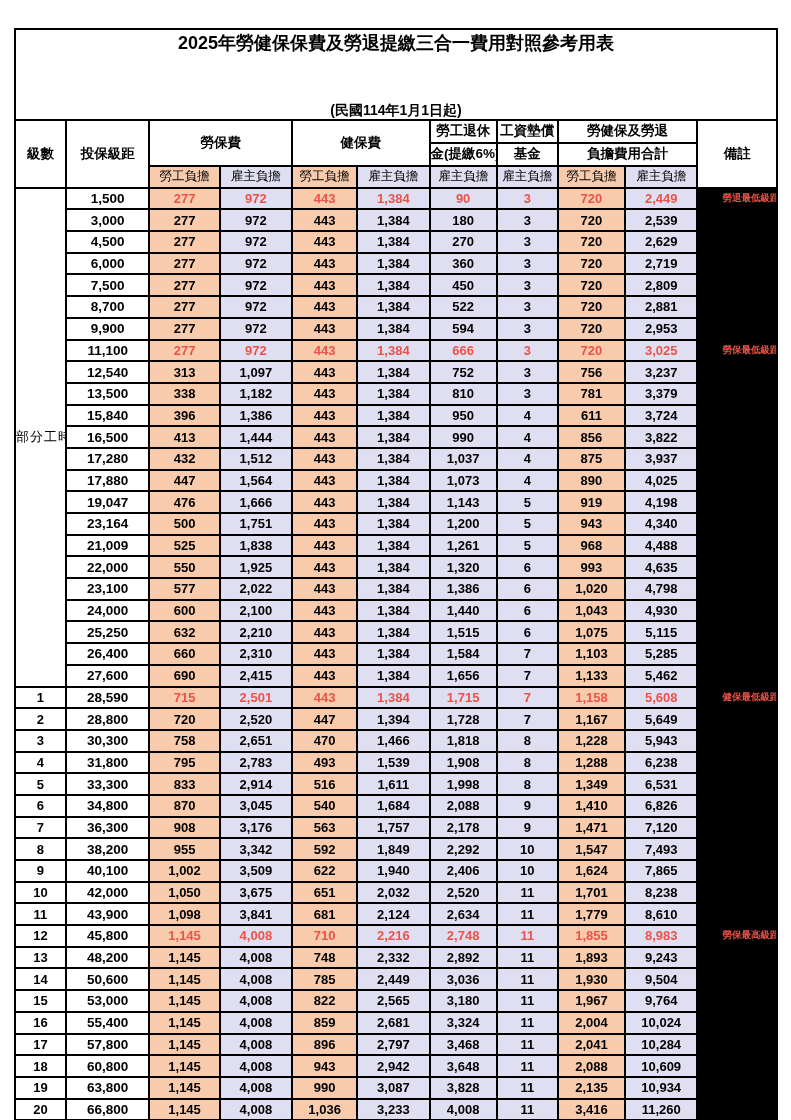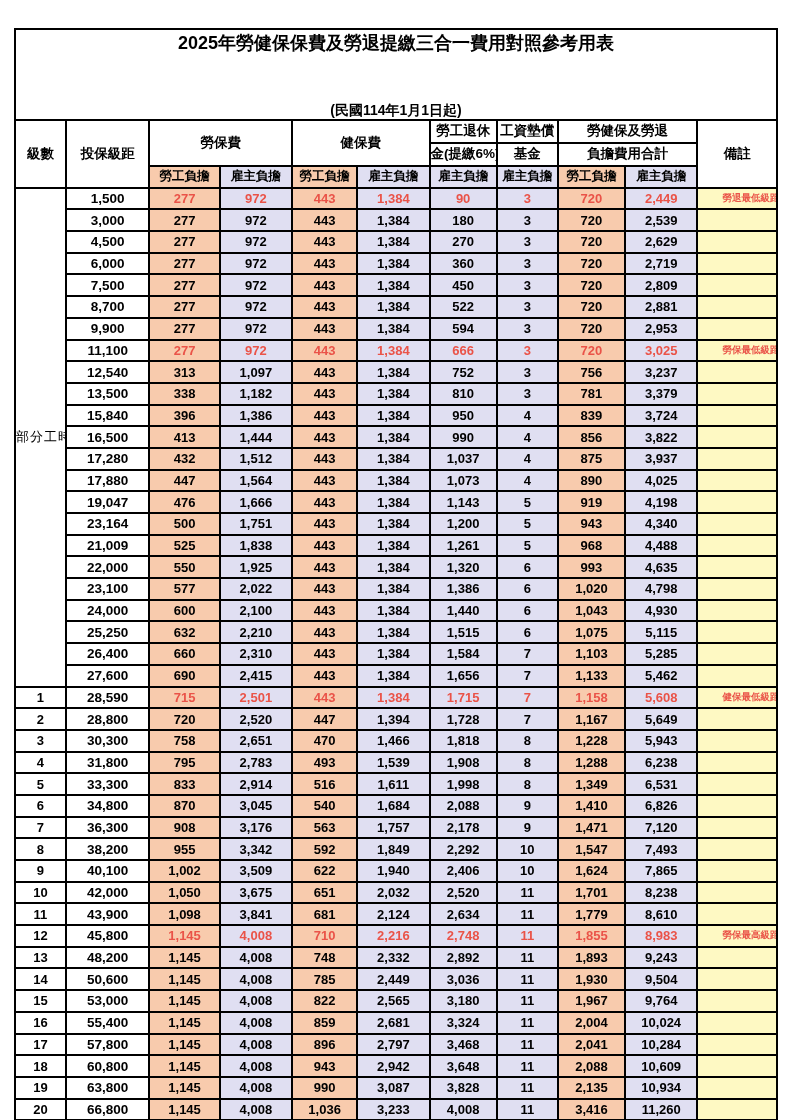--- a/index.html
+++ b/index.html
@@ -6,28 +6,28 @@
   body{width:791px;height:1120px;font-family:"Liberation Sans","DejaVu Sans",sans-serif;
        --worker-bg:#f8cbad; --emp-bg:#e0dff2; --red:#ea5348;}
   table{border-collapse:collapse;table-layout:fixed;width:764px;margin:28px 0 0 14px;
         border:1px solid #8b5cf6;}
   th,td{border:2px solid #000;padding:0;text-align:center;vertical-align:middle;
         overflow:hidden;white-space:nowrap;color:#000;}
   .title-cell{height:54px;background:#fff;}
   .title-line1{font-size:18px;font-weight:bold;line-height:1.55;}
   .title-line2{font-size:14px;font-weight:bold;line-height:1.2;margin-top:44px;}
   .h1 th,.h2 th{height:21px;font-size:13.5px;font-weight:bold;background:#fff;}
-  .h3 th{height:20px;font-size:12.5px;font-weight:bold;margin-top:30px;}
+  .h3 th{height:20px;font-size:12.5px;font-weight:normal;margin-top:30px;}
   tbody td{height:19.7px;font-size:13px;font-weight:bold;}
   .orange{background:var(--worker-bg);}
   .lav{background:var(--emp-bg);}
   .c-level{font-size:13px;}
   .c-salary{font-size:13.5px;}
   .pt-cell{font-weight:normal;font-size:13px;letter-spacing:1px;margin-left:32px;}
-  .c-remark{font-size:9.5px;color:var(--red);font-weight:bold;background:#fef9c3;padding-left:24px;}
+  .c-remark{font-size:9.5px;color:var(--red);font-weight:bold;background:#000000;padding-left:24px;}
   tr.hl td.val{color:var(--red);}
 </style>
 </head>
 <body style="--worker-bg: #f8cbad; --emp-bg: #e0dff2; --red: #ea5348;">
 
 <table>
   <colgroup>
     <col style="width:50px">
       <col style="width:82px">
     <col style="width:69px">
@@ -196,21 +196,21 @@
         <td class="c-remark"></td>
       </tr>
       <tr>
         <td class="c-salary">15,840</td>
         <td class="orange val">396</td>
         <td class="lav val">1,386</td>
         <td class="orange val">443</td>
         <td class="lav val">1,384</td>
         <td class="lav val">950</td>
         <td class="lav val">4</td>
-        <td class="orange val">839</td>
+        <td class="orange val">611</td>
         <td class="lav val">3,724</td>
         <td class="c-remark"></td>
       </tr>
       <tr>
         <td class="c-salary">16,500</td>
         <td class="orange val">413</td>
         <td class="lav val">1,444</td>
         <td class="orange val">443</td>
         <td class="lav val">1,384</td>
         <td class="lav val">990</td>

